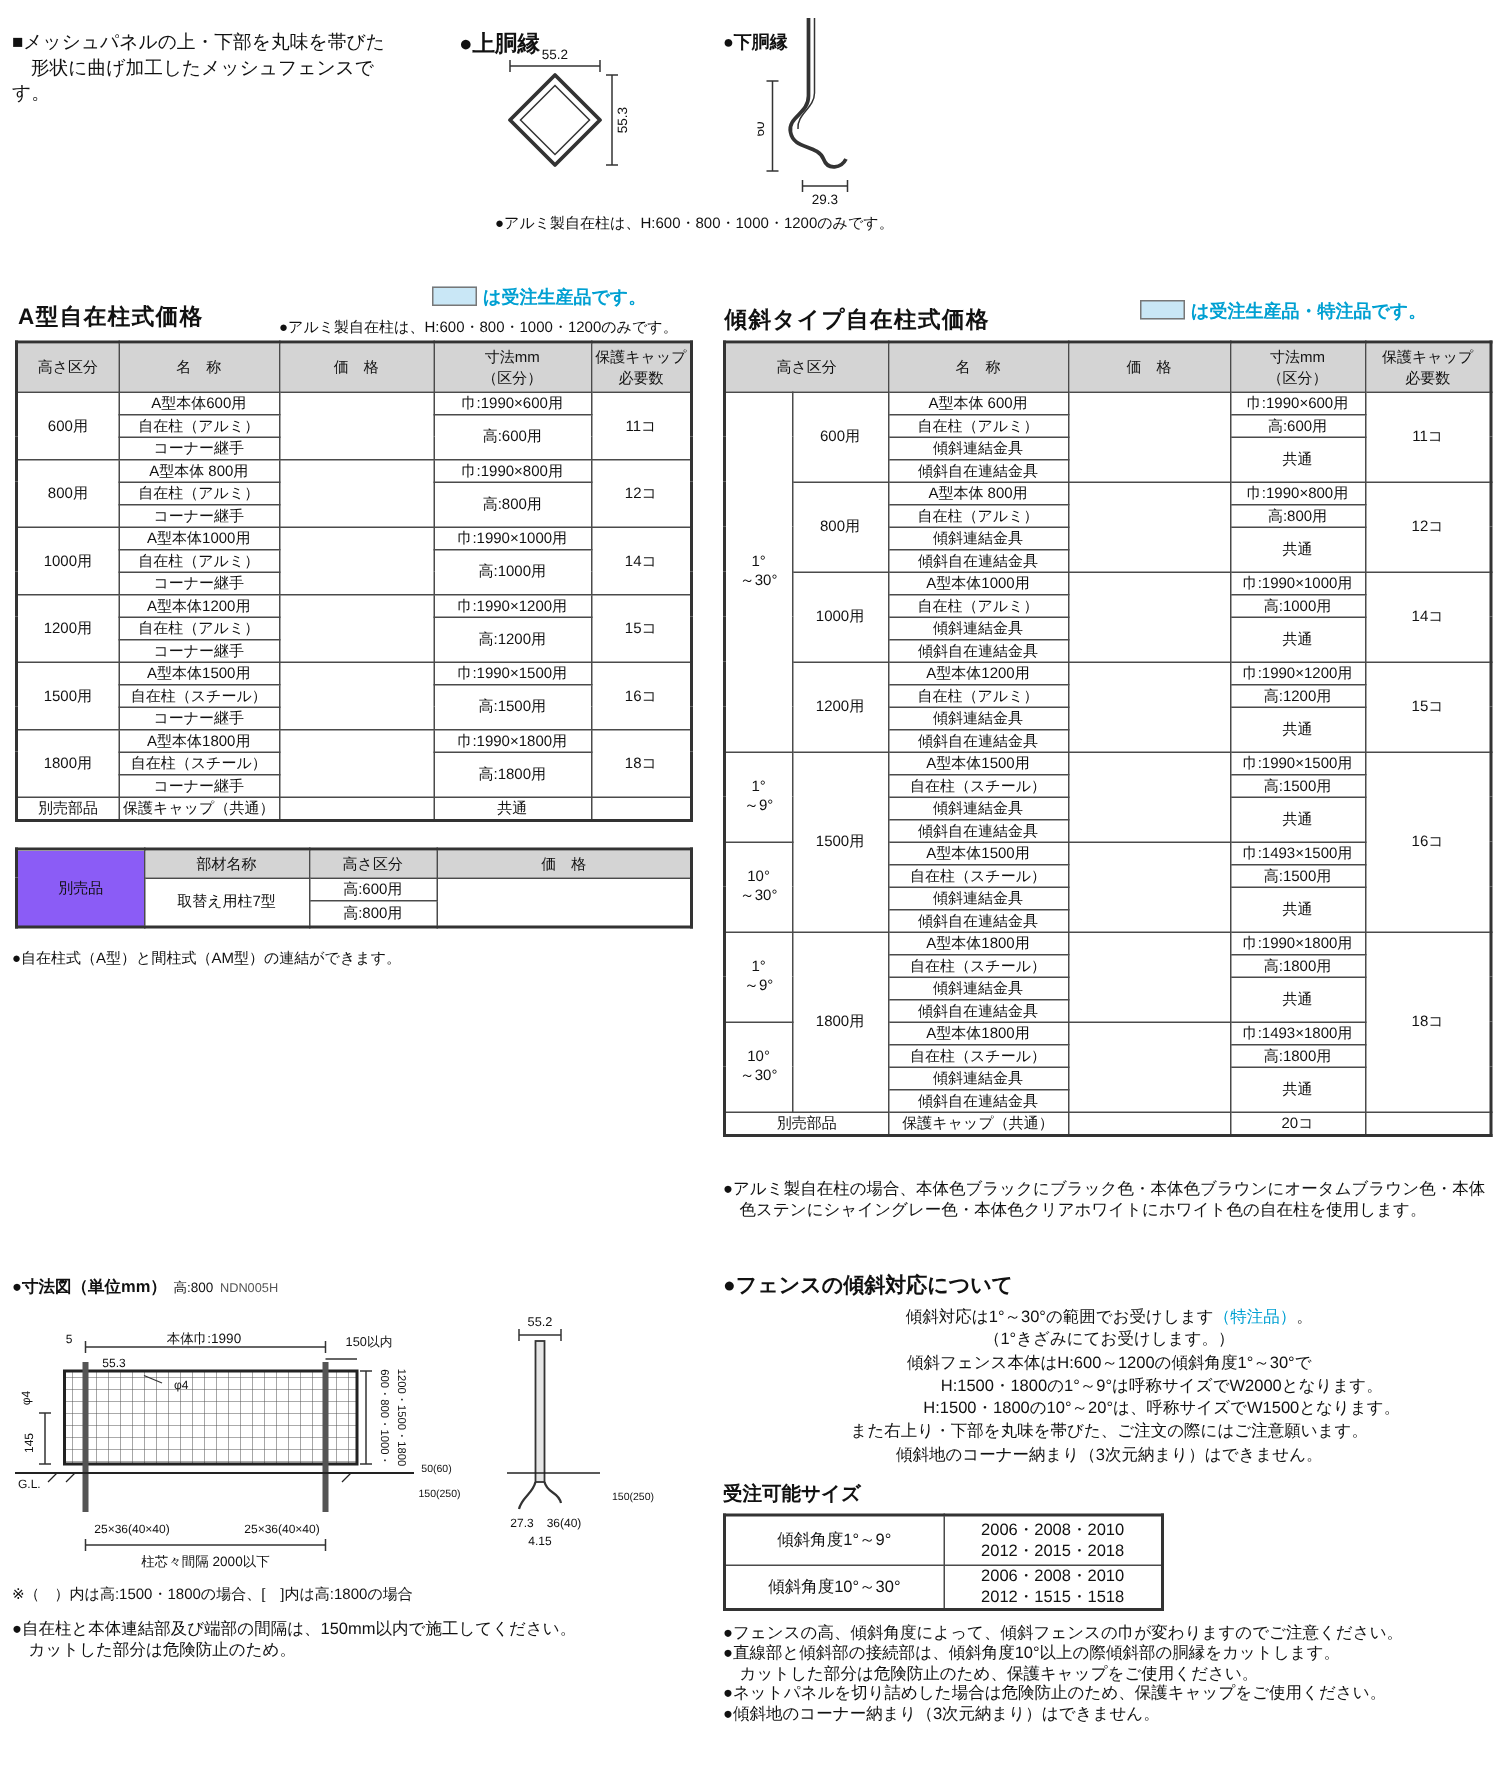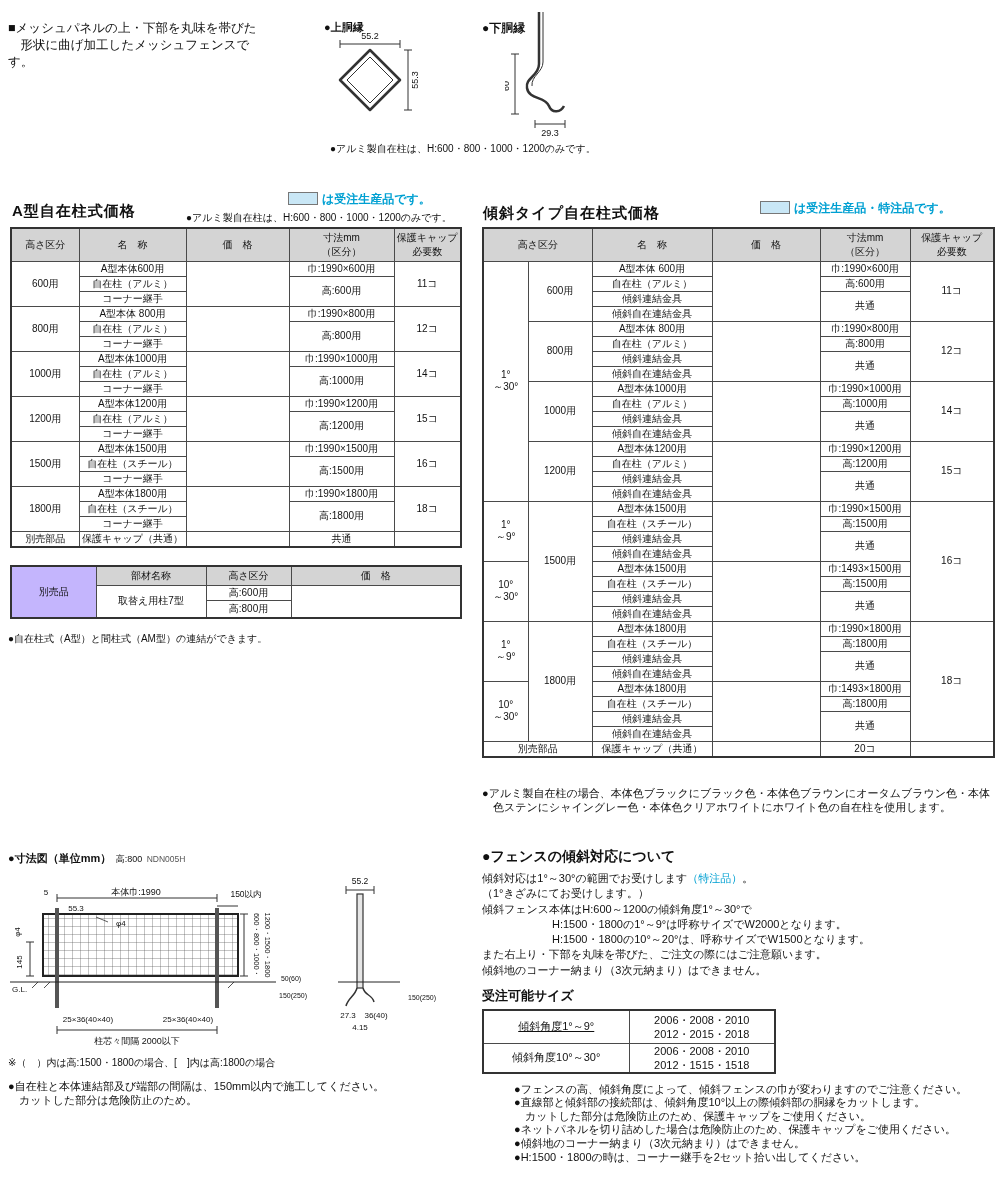--- a/index.html
+++ b/index.html
@@ -14,33 +14,33 @@
   .note { font-size:10px; }
   .smallnote { font-size:11px; line-height:13.6px; }
   .legend-box { display:inline-block; width:30px; height:13px; background:#c9e7f6; border:1px solid #777; vertical-align:-2px; margin-right:4px; }
   .legend-text { font-size:12px; font-weight:bold; color:#00a0d2; }
   table.g { border-collapse:collapse; table-layout:fixed; border:2px solid #333; }
   table.g td, table.g th { border:1px solid #4a4a4a; font-size:10px; padding:0 2px; vertical-align:middle; overflow:hidden; }
   table.g th { background:#d4d4d4; font-weight:normal; text-align:center; }
   table.g td { height:15px; }
   .c { text-align:center; }
   .hdr th { height:33px; }
-  .para { font-size:11px; line-height:15.3px; }
+  .para { font-size:11px; line-height:15.3px;text-align:center; }
   .indent { padding-left:70px; }
   svg text { font-family:"Liberation Sans","DejaVu Sans",sans-serif; fill:#111; }
 </style>
 </head>
 <body>
 
 <div class="sheet">
 
   <div class="abs pre" style="left:8px;top:20px;width:250px;font-size:12.5px;line-height:17px;">■メッシュパネルの上・下部を丸味を帯びた
 　形状に曲げ加工したメッシュフェンスです。</div>
 
-  <div class="abs" style="left:324px;top:20px;font-size:11px;font-weight:bold;">●上胴縁</div>
+  <div class="abs" style="left:306px;top:20px;font-size:15px;font-weight:bold;">●上胴縁</div>
   <svg class="abs" style="left:320px;top:30px;" width="110" height="92">
     <line x1="20" y1="14" x2="80" y2="14" stroke="#333" stroke-width="1"></line>
     <line x1="20" y1="10" x2="20" y2="18" stroke="#333" stroke-width="1"></line>
     <line x1="80" y1="10" x2="80" y2="18" stroke="#333" stroke-width="1"></line>
     <text x="50" y="9" font-size="9" text-anchor="middle">55.2</text>
     <polygon points="50,20 80,50 50,80 20,50" fill="none" stroke="#333" stroke-width="2.5" stroke-linejoin="round"></polygon>
     <polygon points="50,27 73,50 50,73 27,50" fill="none" stroke="#333" stroke-width="1"></polygon>
     <line x1="88" y1="20" x2="88" y2="80" stroke="#333" stroke-width="1"></line>
     <line x1="84" y1="20" x2="92" y2="20" stroke="#333" stroke-width="1"></line>
     <line x1="84" y1="80" x2="92" y2="80" stroke="#333" stroke-width="1"></line>
@@ -191,21 +191,21 @@
 
   <table class="g abs" style="left:10px;top:565px;width:450px;">
     <colgroup>
         <col style="width:85px">
         <col style="width:110px">
         <col style="width:85px">
         <col style="width:170px">
       </colgroup>
     <tbody>
       <tr>
-        <td rowspan="3" class="c" style="background:#c4b5fd;">別売品</td>
+        <td rowspan="3" class="c" style="background:#8b5cf6;">別売品</td>
         <th style="height:19px;margin-top:40px;">部材名称</th>
         <th>高さ区分</th>
         <th>価　格</th>
       </tr>
       <tr>
         <td rowspan="2" class="c" style="height:18px;">取替え用柱7型</td>
         <td class="c">高:600用</td>
         <td rowspan="2"></td>
       </tr>
       <tr>
@@ -499,35 +499,34 @@
     <div class="para">傾斜地のコーナー納まり（3次元納まり）はできません。</div>
 
     <div class="b" style="font-size:13px;margin-top:9px;">受注可能サイズ</div>
     <table class="g" style="width:292px;margin-top:4px;">
       <colgroup>
           <col style="width:146px">
           <col style="width:146px">
         </colgroup>
       <tbody>
         <tr>
-          <td class="c" style="height:33px;font-size:11px;text-decoration:underline;">傾斜角度1°～9°</td>
+          <td class="c" style="height:33px;font-size:11px;">傾斜角度1°～9°</td>
           <td class="c pre" style="font-size:11px;line-height:14px;">2006・2008・2010
 2012・2015・2018</td>
         </tr>
         <tr>
           <td class="c" style="height:29px;font-size:11px;">傾斜角度10°～30°</td>
           <td class="c pre" style="font-size:11px;line-height:14px;">2006・2008・2010
 2012・1515・1518</td>
         </tr>
       </tbody>
     </table>
 
-    <div style="margin-top:9px;margin-left:32px;">
+    <div style="margin-top:9px;">
       <div class="smallnote">●フェンスの高、傾斜角度によって、傾斜フェンスの巾が変わりますのでご注意ください。</div>
       <div class="smallnote">●直線部と傾斜部の接続部は、傾斜角度10°以上の際傾斜部の胴縁をカットします。</div>
       <div class="smallnote">　カットした部分は危険防止のため、保護キャップをご使用ください。</div>
       <div class="smallnote">●ネットパネルを切り詰めした場合は危険防止のため、保護キャップをご使用ください。</div>
       <div class="smallnote">●傾斜地のコーナー納まり（3次元納まり）はできません。</div>
-      <div class="smallnote">●H:1500・1800の時は、コーナー継手を2セット拾い出してください。</div>
     </div>
   </div>
 
 </div>
 
 </body></html>

